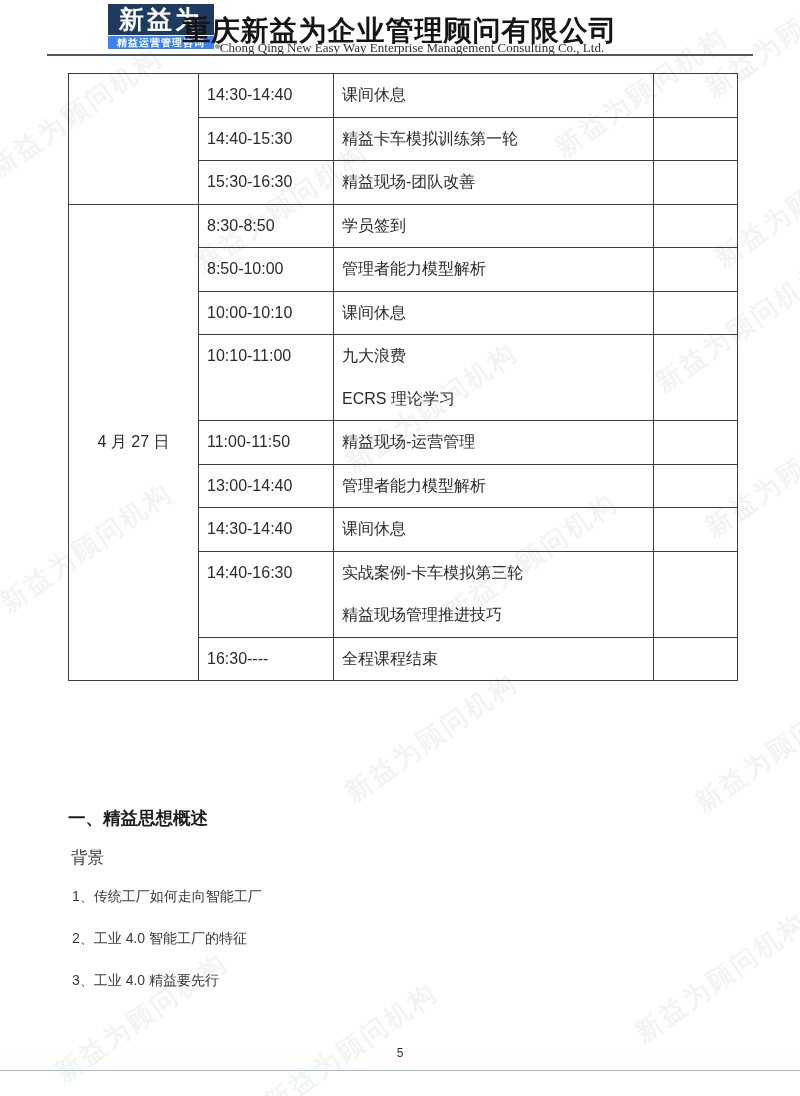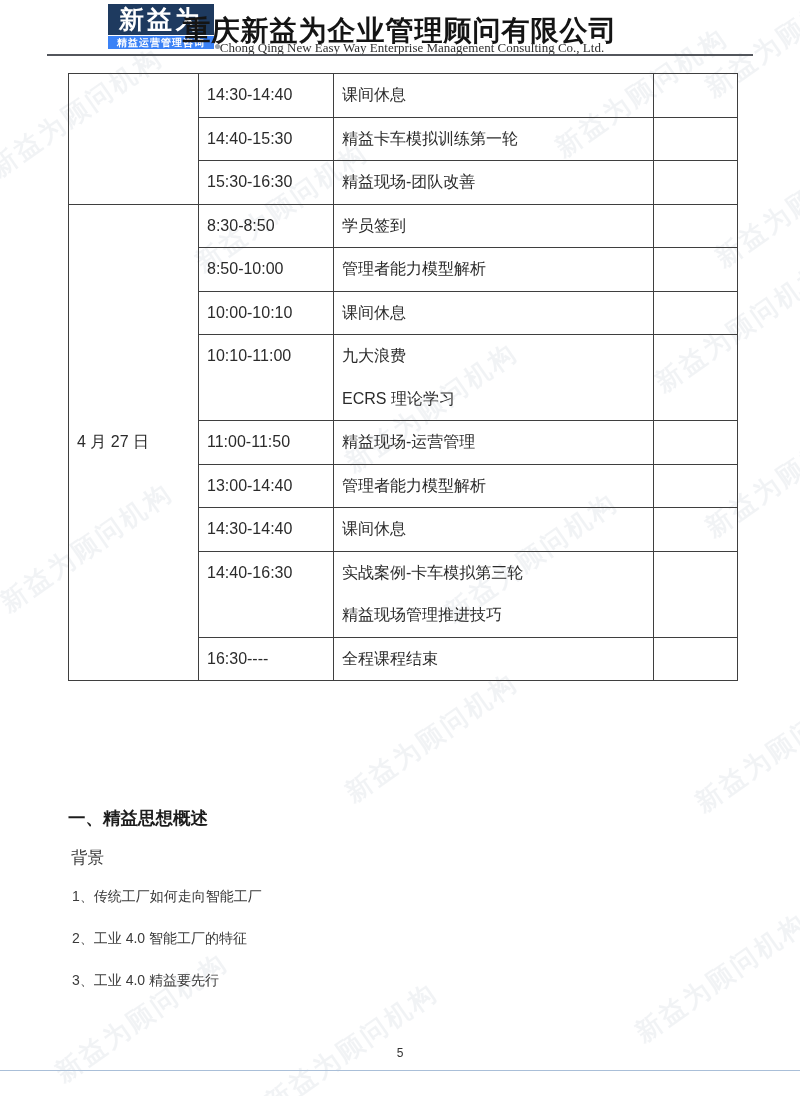--- a/index.html
+++ b/index.html
@@ -36,21 +36,21 @@
   
   table.sched{
     position:absolute;left:68px;top:73px;width:669px;
     border-collapse:collapse;table-layout:fixed;
   }
   table.sched td{
     border:1px solid #3f3f3f;padding:0 0 0 8px;font-size:16px;color:#2b2b2b;
     vertical-align:top;overflow:hidden;
   }
   table.sched td .line{height:42.5px;line-height:42.5px;white-space:nowrap;}
-  table.sched td.date-cell{vertical-align:middle;padding:8px;}
+  table.sched td.date-cell{vertical-align:middle;text-align:center;padding:8px;}
   table.sched td.blank-cell{padding:0;}
   
   .note{position:absolute;left:66px;top:681px;font-size:17px;color:#2c2c2c;}
   
   .h-six{position:absolute;left:85px;top:760px;font-size:21px;font-weight:bold;color:#2e76bf;}
   .h-six .h-title{margin-left:46px;}
   .h-sub{position:absolute;left:68px;top:806px;font-size:17.5px;font-weight:bold;color:#1d1d1d;}
   .bg-line{position:absolute;left:71px;top:847px;font-size:16.5px;color:#3a3a3a;}
   .ol-item{position:absolute;left:72px;font-size:14px;color:#3a3a3a;white-space:nowrap;}
   

